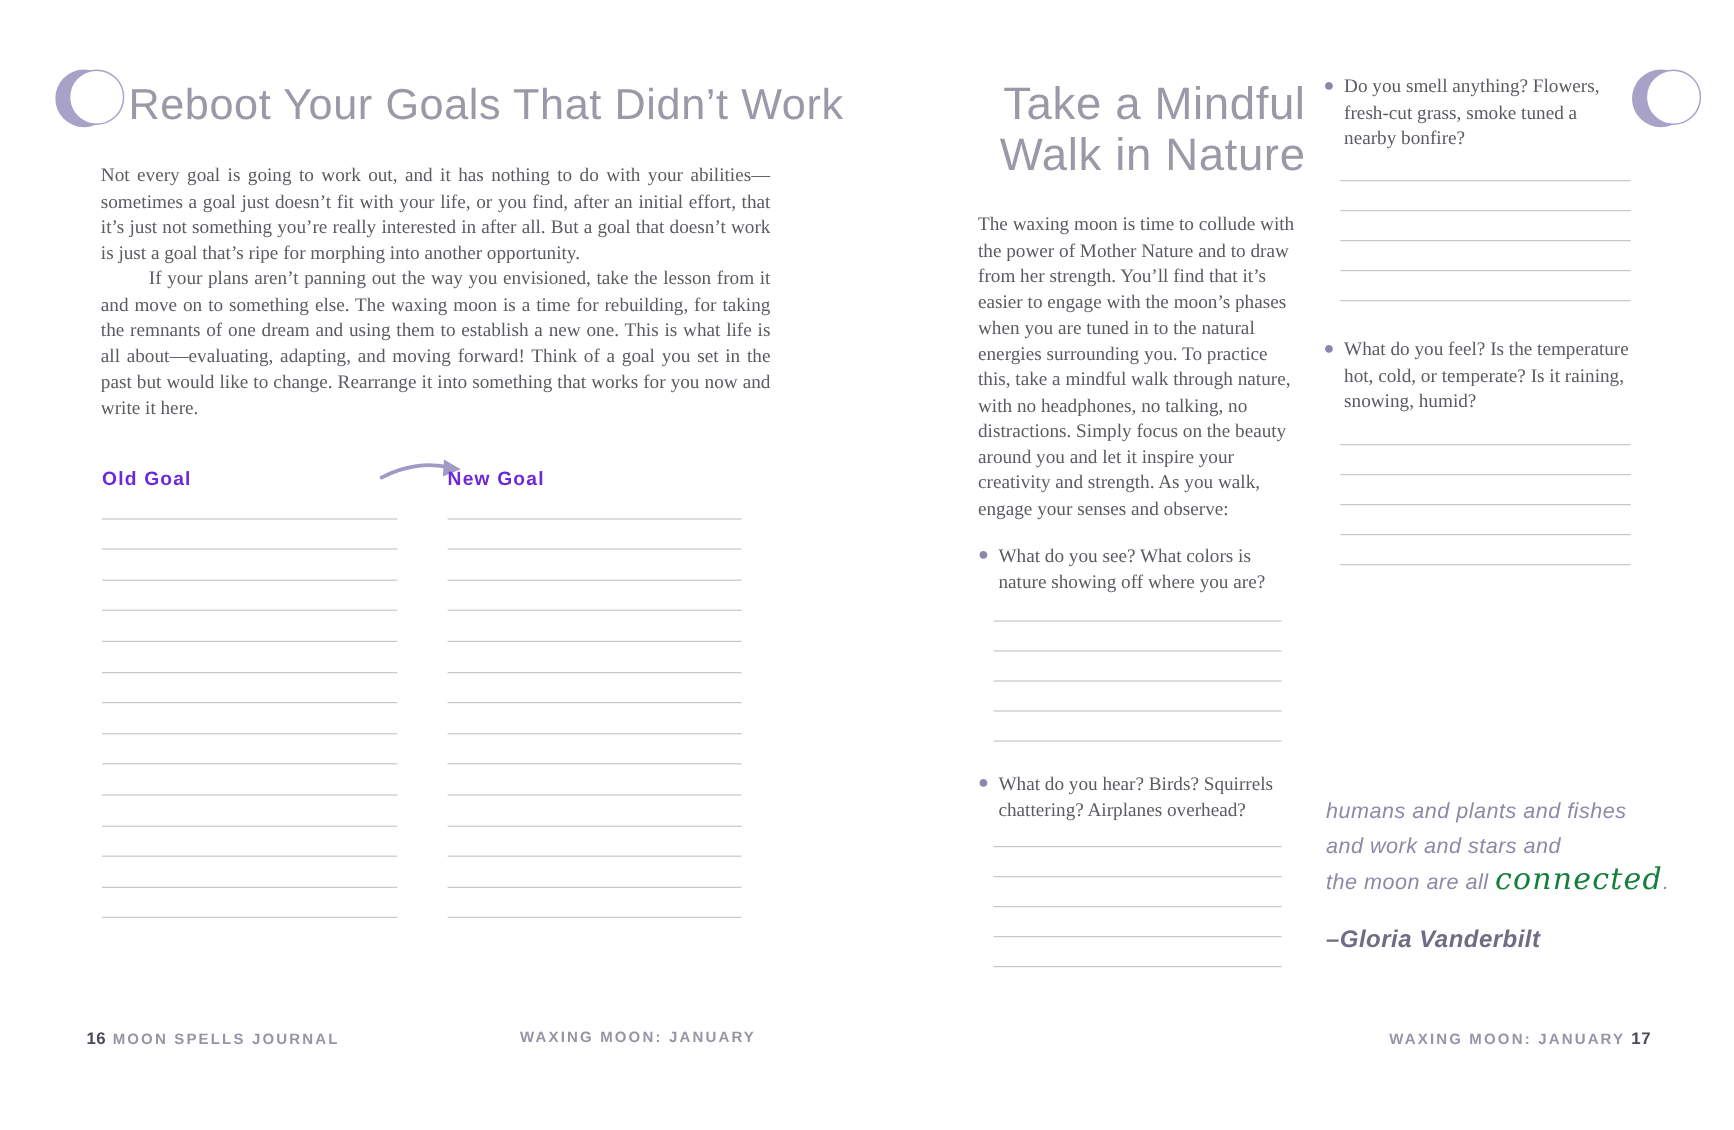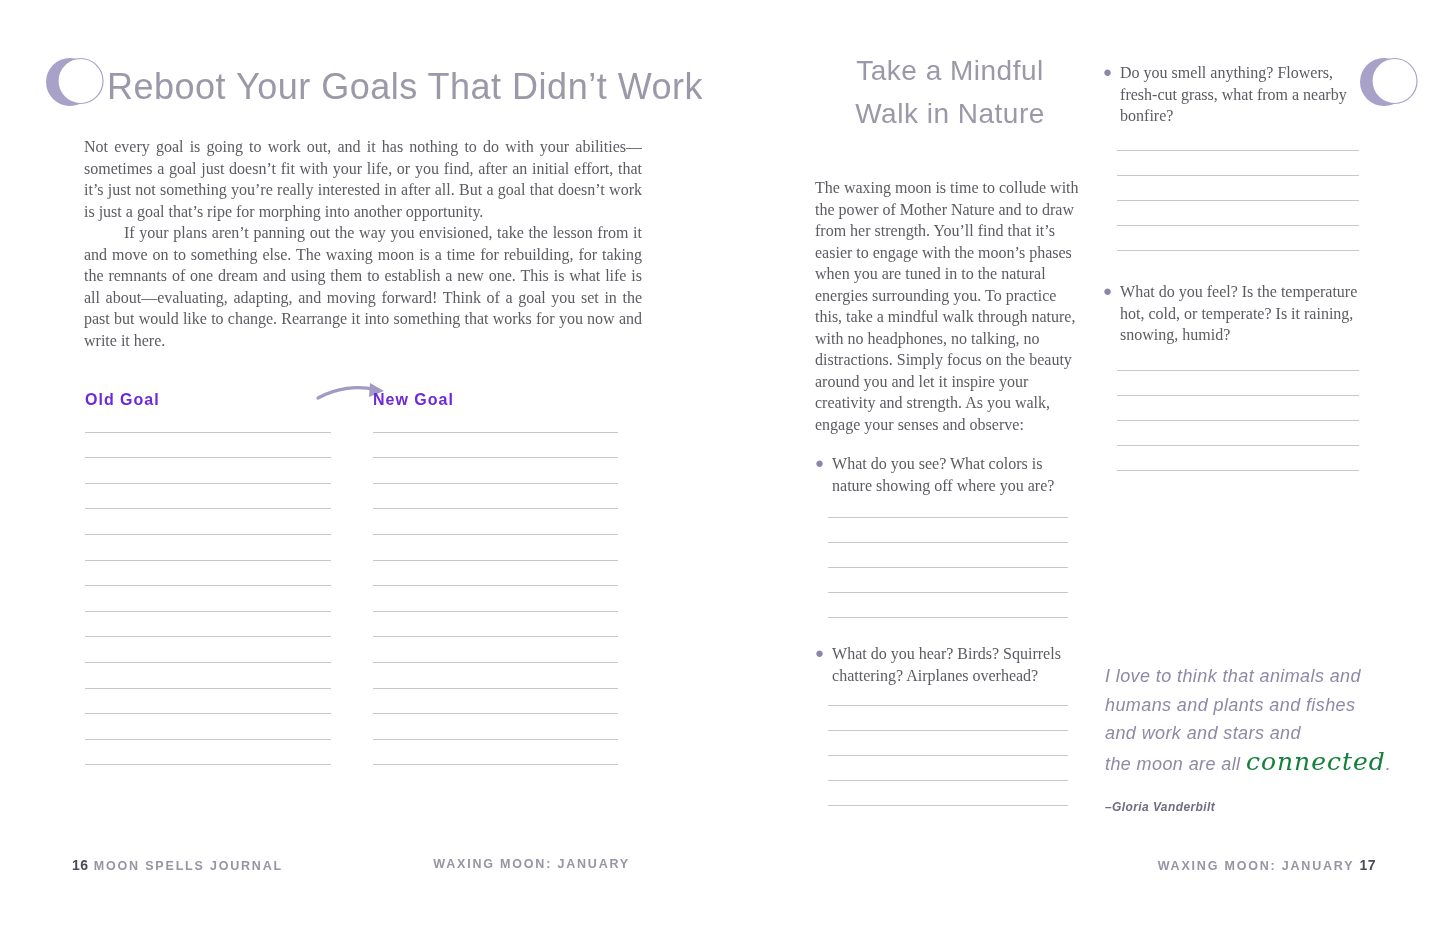--- a/index.html
+++ b/index.html
@@ -14,22 +14,22 @@
 
   
   .display-title {
     font-family: "Liberation Sans", sans-serif;
     font-weight: 400;
     color: #9b98a8;
     letter-spacing: 0.5px;
   }
   .left-title { left: 107px; top: 66px; font-size: 36px; white-space: nowrap; }
   .right-title {
-    left: 812px; top: 49px; width: 276px;
-    font-size: 28px; line-height: 43px; text-align: center;
+    left: 812px; top: 66px; width: 276px;
+    font-size: 38px; line-height: 43px; text-align: right;
   }
   .body-copy {
     color: #5d5b62;
     font-size: 16px;
     line-height: 21.5px;
   }
   .left-body { left: 84px; top: 136px; width: 558px; text-align: justify; max-height: 258px; overflow: hidden; }
   .indent { text-indent: 40px; }
 
   .goal-label {
@@ -73,21 +73,21 @@
     font-family: "DejaVu Serif", serif;
     font-style: italic;
     font-size: 25px;
     letter-spacing: 1px;
     color: #15803d;
   }
   .attribution {
     font-family: "Liberation Sans", sans-serif;
     font-style: italic;
     font-weight: 700;
-    font-size: 12px;
+    font-size: 20px;
     letter-spacing: 0.4px;
     color: #6f6c84;
   }
 
   
   .footer-text {
     font-family: "Liberation Sans", sans-serif;
     font-size: 12.5px;
     letter-spacing: 1.8px;
     color: #9794a4;
@@ -199,21 +199,21 @@
   <div class="w-lines" style="left:106px;top:681px;width:240px;--lh:24px;">
       <div class="w-line"></div>
       <div class="w-line"></div>
       <div class="w-line"></div>
       <div class="w-line"></div>
       <div class="w-line"></div>
     </div>
 
   <div class="bullet-row body-copy" style="left:381px;top:62px;width:252px;">
     <span class="bullet-dot">●</span>
-    <span class="bullet-text">Do you smell anything? Flowers, fresh-cut grass, what from a nearby bonfire?</span>
+    <span class="bullet-text">Do you smell anything? Flowers, fresh-cut grass, smoke tuned a nearby bonfire?</span>
   </div>
   <div class="w-lines" style="left:395px;top:126px;width:242px;--lh:24px;">
       <div class="w-line"></div>
       <div class="w-line"></div>
       <div class="w-line"></div>
       <div class="w-line"></div>
       <div class="w-line"></div>
     </div>
 
   <div class="bullet-row body-copy" style="left:381px;top:281px;width:262px;">
@@ -223,21 +223,20 @@
   <div class="w-lines" style="left:395px;top:346px;width:242px;--lh:24px;">
       <div class="w-line"></div>
       <div class="w-line"></div>
       <div class="w-line"></div>
       <div class="w-line"></div>
       <div class="w-line"></div>
     </div>
 
 
   <div class="abs" style="left:383px;top:662px;width:300px;">
-    <div class="quote-line">I love to think that animals and</div>
     <div class="quote-line">humans and plants and fishes</div>
     <div class="quote-line">and work and stars and</div>
     <div class="quote-line">
       <span>the moon are all</span>
       <span class="script-word">connected</span><span class="quote-line">.</span>
     </div>
     <div class="attribution" style="margin-top:22px;">–Gloria Vanderbilt</div>
   </div>
 
   <div class="abs footer-text" style="left:394px;top:857px;width:260px;text-align:right;">

